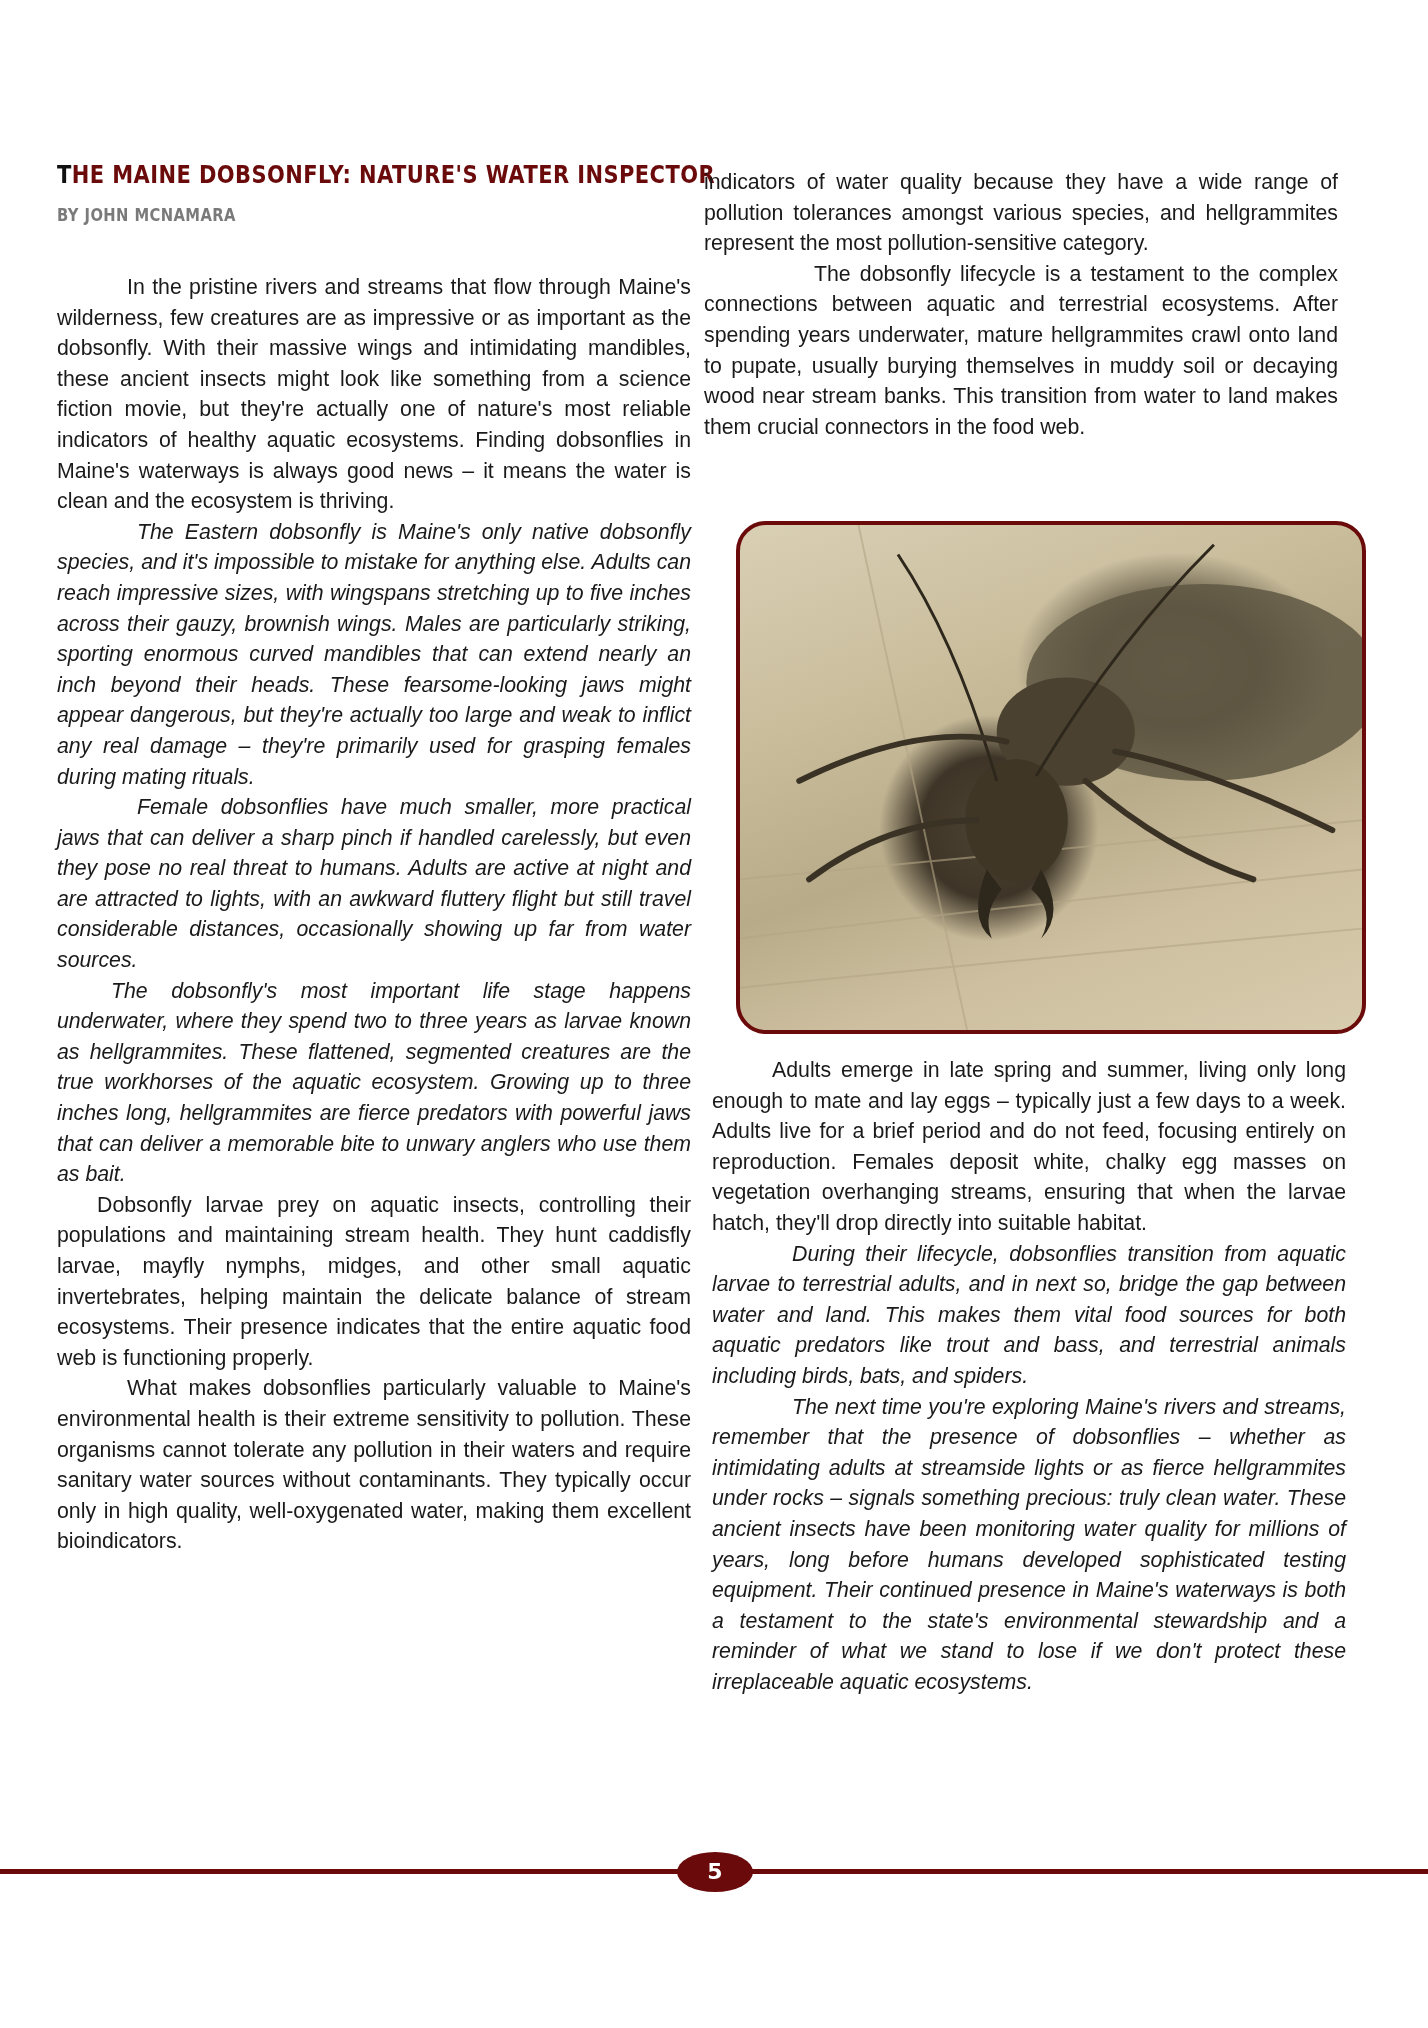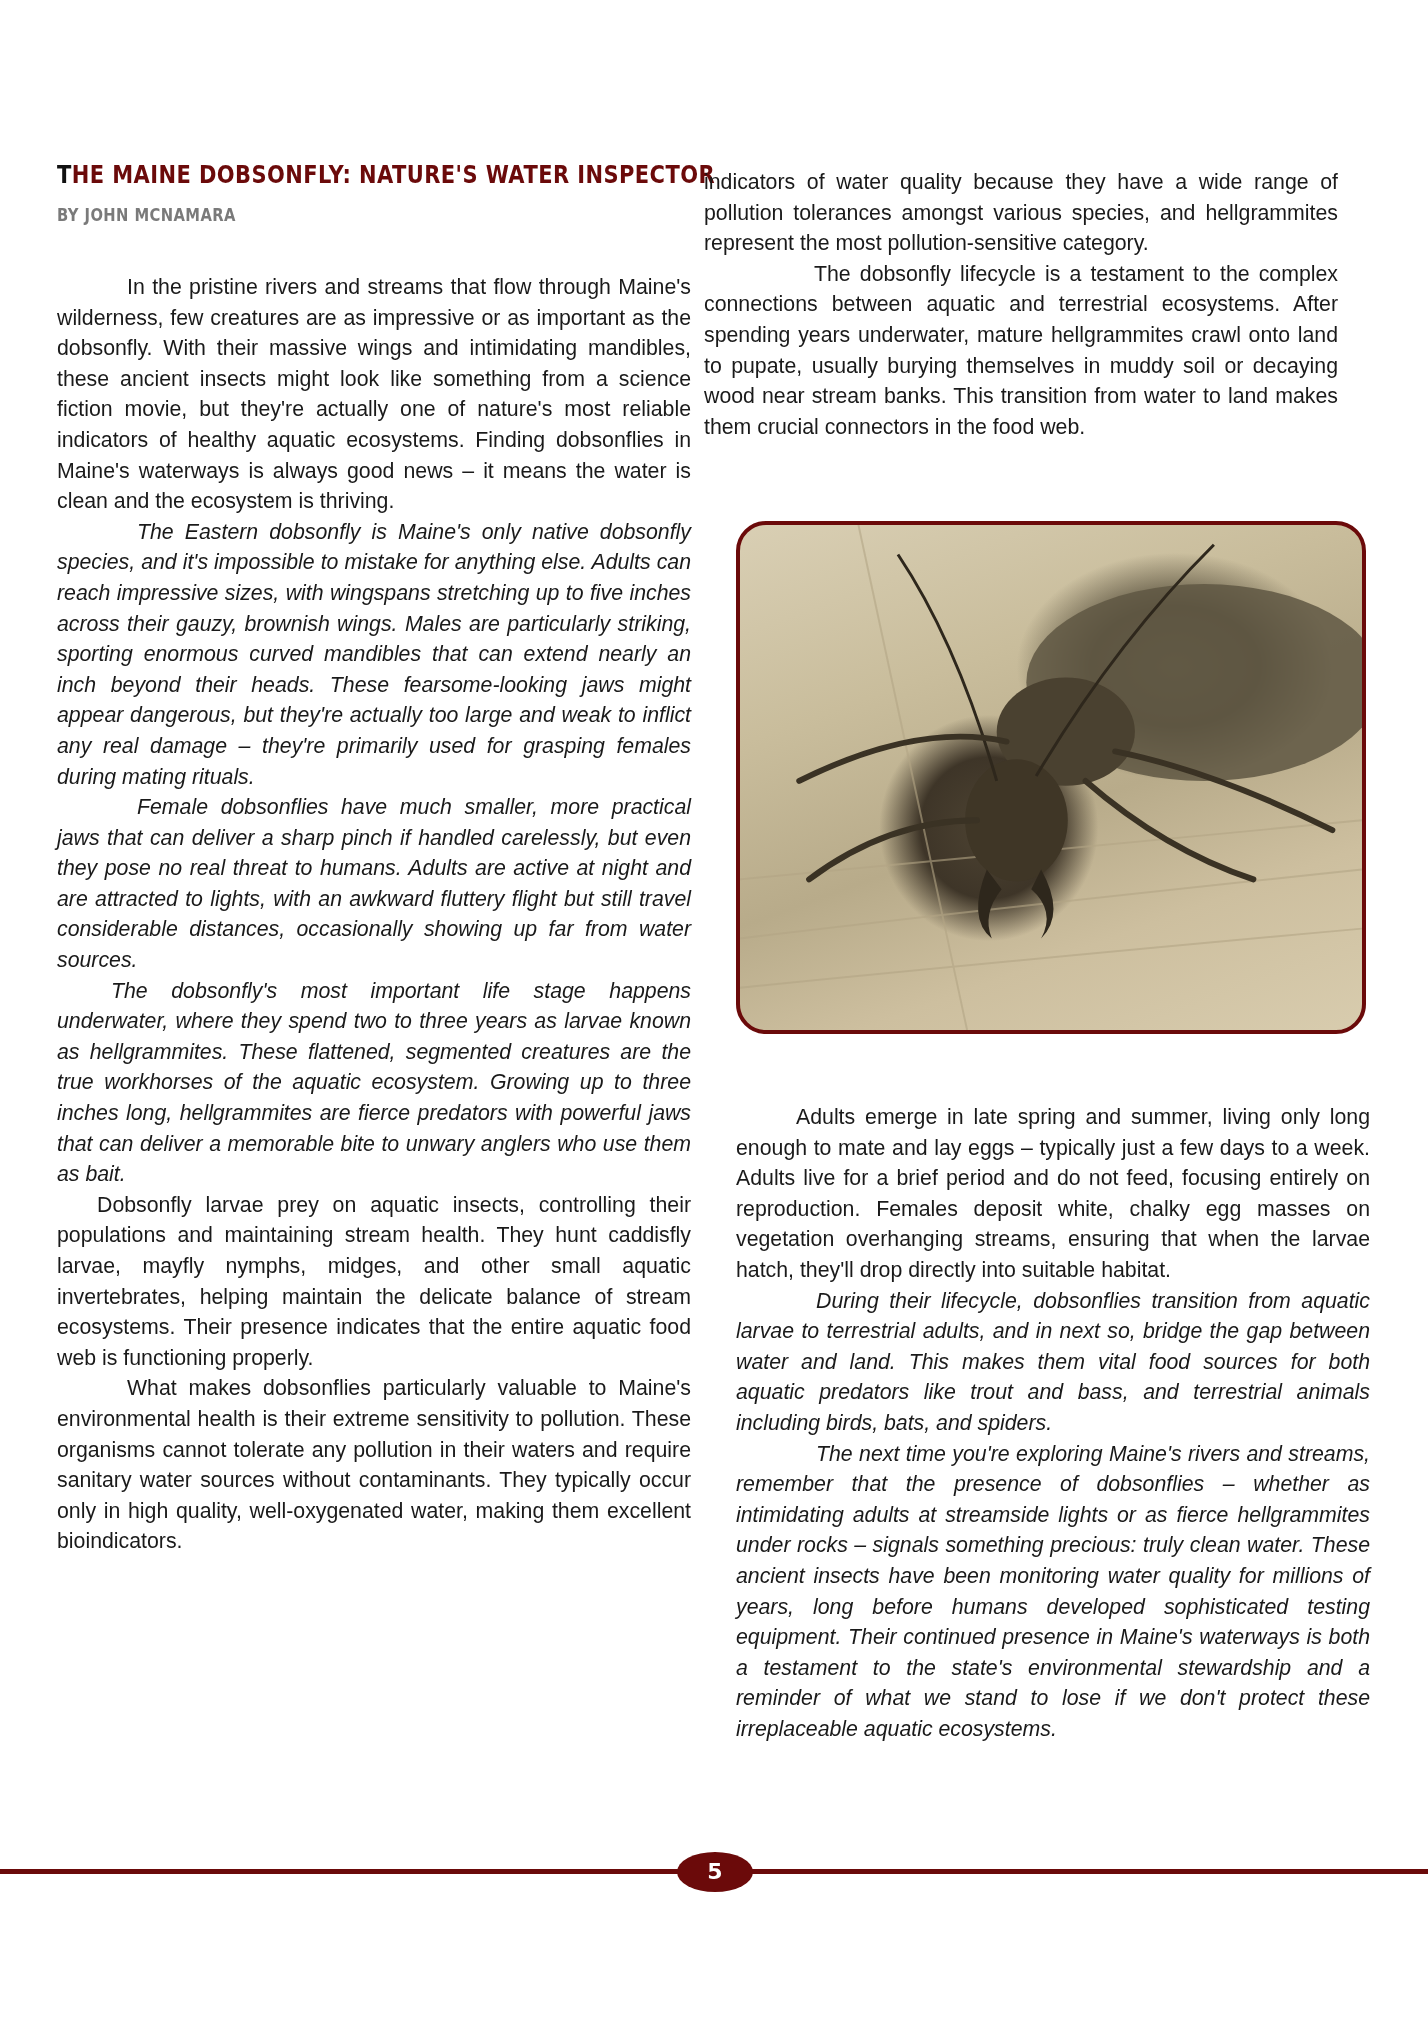--- a/index.html
+++ b/index.html
@@ -1,20 +1,20 @@
 <!DOCTYPE html>
 <html><head>
 <meta charset="utf-8">
 <style>
   html, body { margin: 0; padding: 0; background: #ffffff; }
   body { width: 1428px; height: 2028px; position: relative; overflow: hidden; font-family: "Liberation Sans", sans-serif; color: #1a1a1a; }
   .col { position: absolute; width: 634px; font-size: 21.3px; line-height: 30.6px; text-align: justify; }
   .col-left { left: 57px; top: 272px; }
   .col-right-top { left: 704px; top: 167px; }
-  .col-right-bottom { left: 736px; top: 1055px; margin-top: 47px; }
+  .col-right-bottom { left: 712px; top: 1055px; }
   .col p { margin: 0; text-indent: 64px; hyphens: none; }
   .col p.noindent { text-indent: 0; }
   .col p.indent-md { text-indent: 70px; }
   .col p.indent-lg { text-indent: 110px; }
   .col p.indent-xl { text-indent: 80px; font-style: italic; }
   .col p.indent-xs { text-indent: 40px; }
   .col p.indent-60 { text-indent: 60px; }
   .col p.indent-54 { text-indent: 54px; font-style: italic; }
   .title { position: absolute; left: 57px; top: 160px; font-family: "DejaVu Sans", sans-serif; font-weight: bold; font-size: 25px; letter-spacing: 0.5px; color: #6b0a0a; text-transform: uppercase; transform: scaleX(0.84); transform-origin: left; white-space: nowrap; }
   .title .first { color: #111; }

